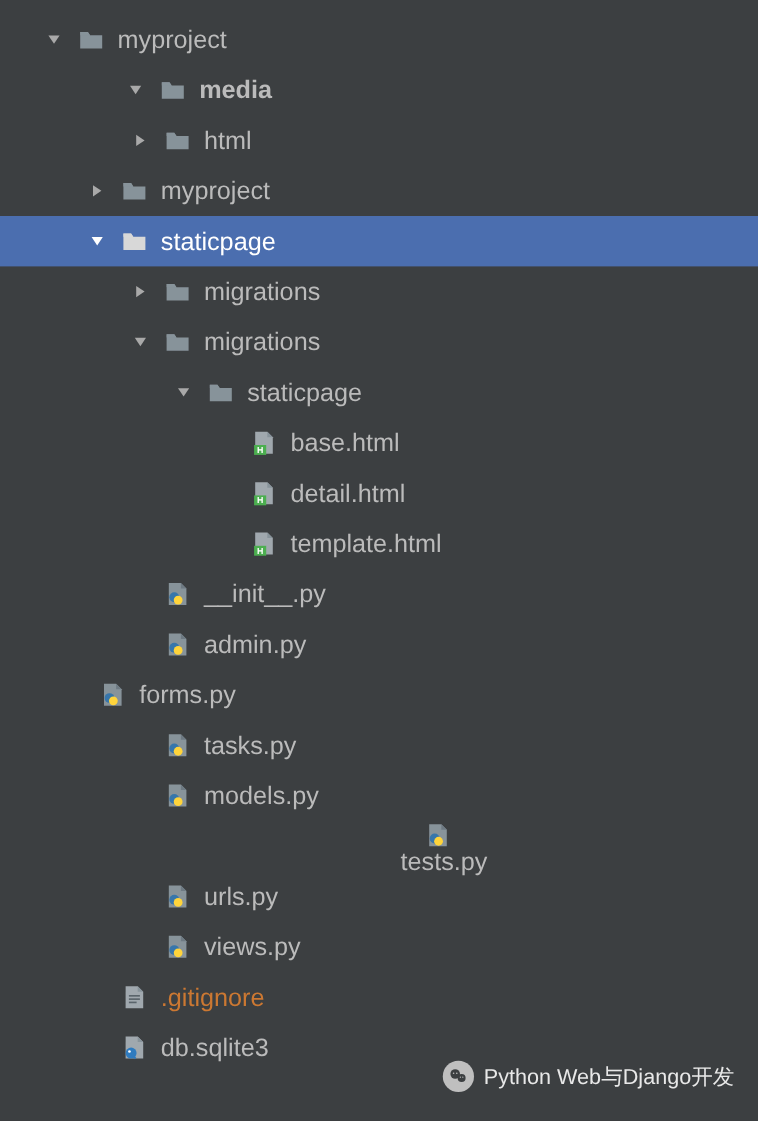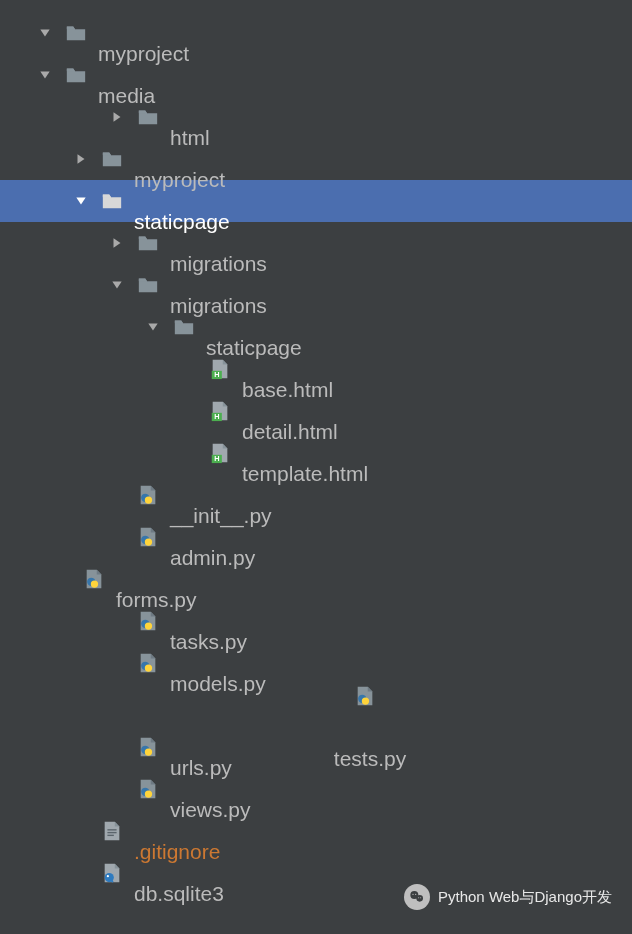--- a/index.html
+++ b/index.html
@@ -46,31 +46,31 @@
     .icon {
       width: 24px;
       height: 24px;
       display: inline-flex;
       align-items: center;
       justify-content: center;
       margin-right: 10px;
       flex-shrink: 0;
     }
     .icon svg { width: 22px; height: 22px; }
-    .label { line-height: 1; margin-top: 40px; }
+    .label { line-height: 1; }
     .ignored { color: #cc7832; }
     .watermark {
       position: absolute;
       bottom: 24px;
       right: 20px;
       display: flex;
       align-items: center;
       gap: 8px;
       color: #e8e8e8;
-      font-size: 15px;
+      font-size: 18px;
     }
     .watermark-icon {
       width: 26px;
       height: 26px;
       border-radius: 50%;
       background: #bfbfbf;
       display: flex;
       align-items: center;
       justify-content: center;
     }
@@ -87,21 +87,21 @@
         </svg>
       </span>
       <span class="icon">
         <svg viewBox="0 0 24 24">
           <path d="M2 5 L9 5 L11 8 L22 8 L22 20 L2 20 Z" fill="#87939a"></path>
           <path d="M2 5 L9 5 L11 8 L2 8 Z" fill="#87939a" opacity="0.85"></path>
         </svg>
       </span>
       <span class="label">myproject</span>
     </div>
-    <div class="tree-row" style="padding-left: 36px;">
+    <div class="tree-row" style="padding-left: 104px; font-weight: bold;">
       <span class="arrow">
         <svg viewBox="0 0 12 12">
           <path d="M2 3 L10 3 L6 9 Z" fill="#a9a9a9"></path>
         </svg>
       </span>
       <span class="icon">
         <svg viewBox="0 0 24 24">
           <path d="M2 5 L9 5 L11 8 L22 8 L22 20 L2 20 Z" fill="#87939a"></path>
           <path d="M2 5 L9 5 L11 8 L2 8 Z" fill="#87939a" opacity="0.85"></path>
         </svg>

